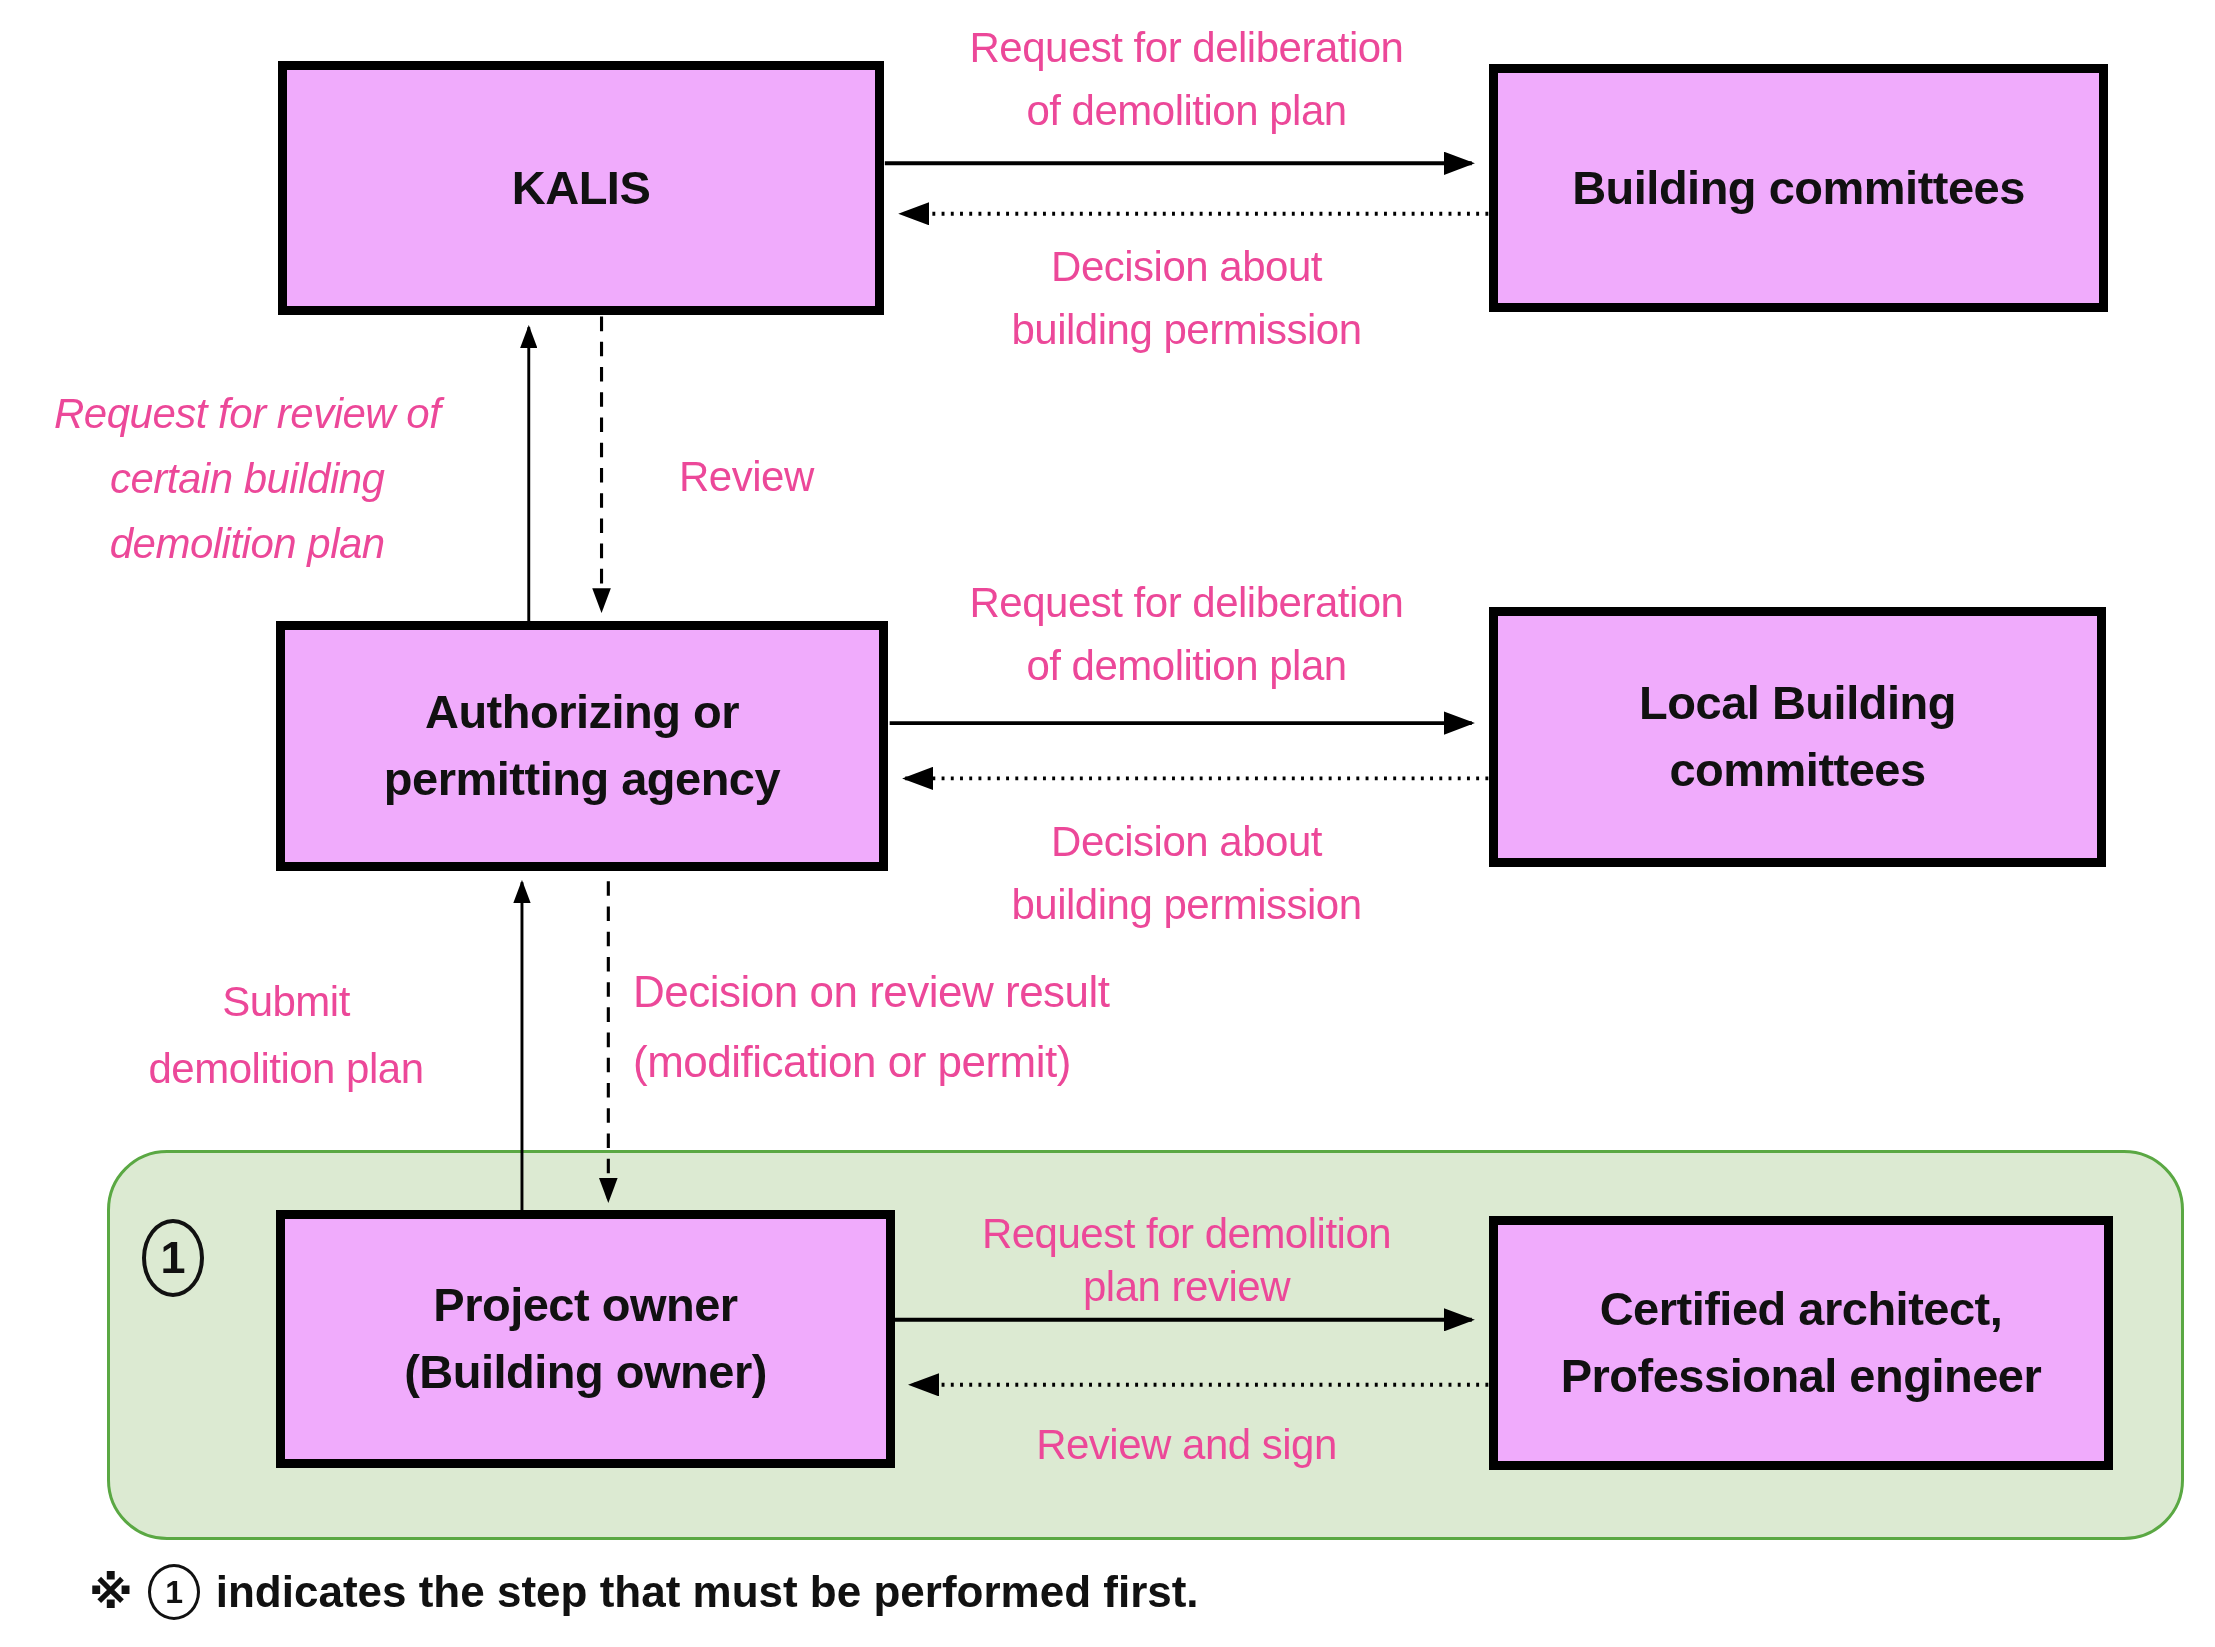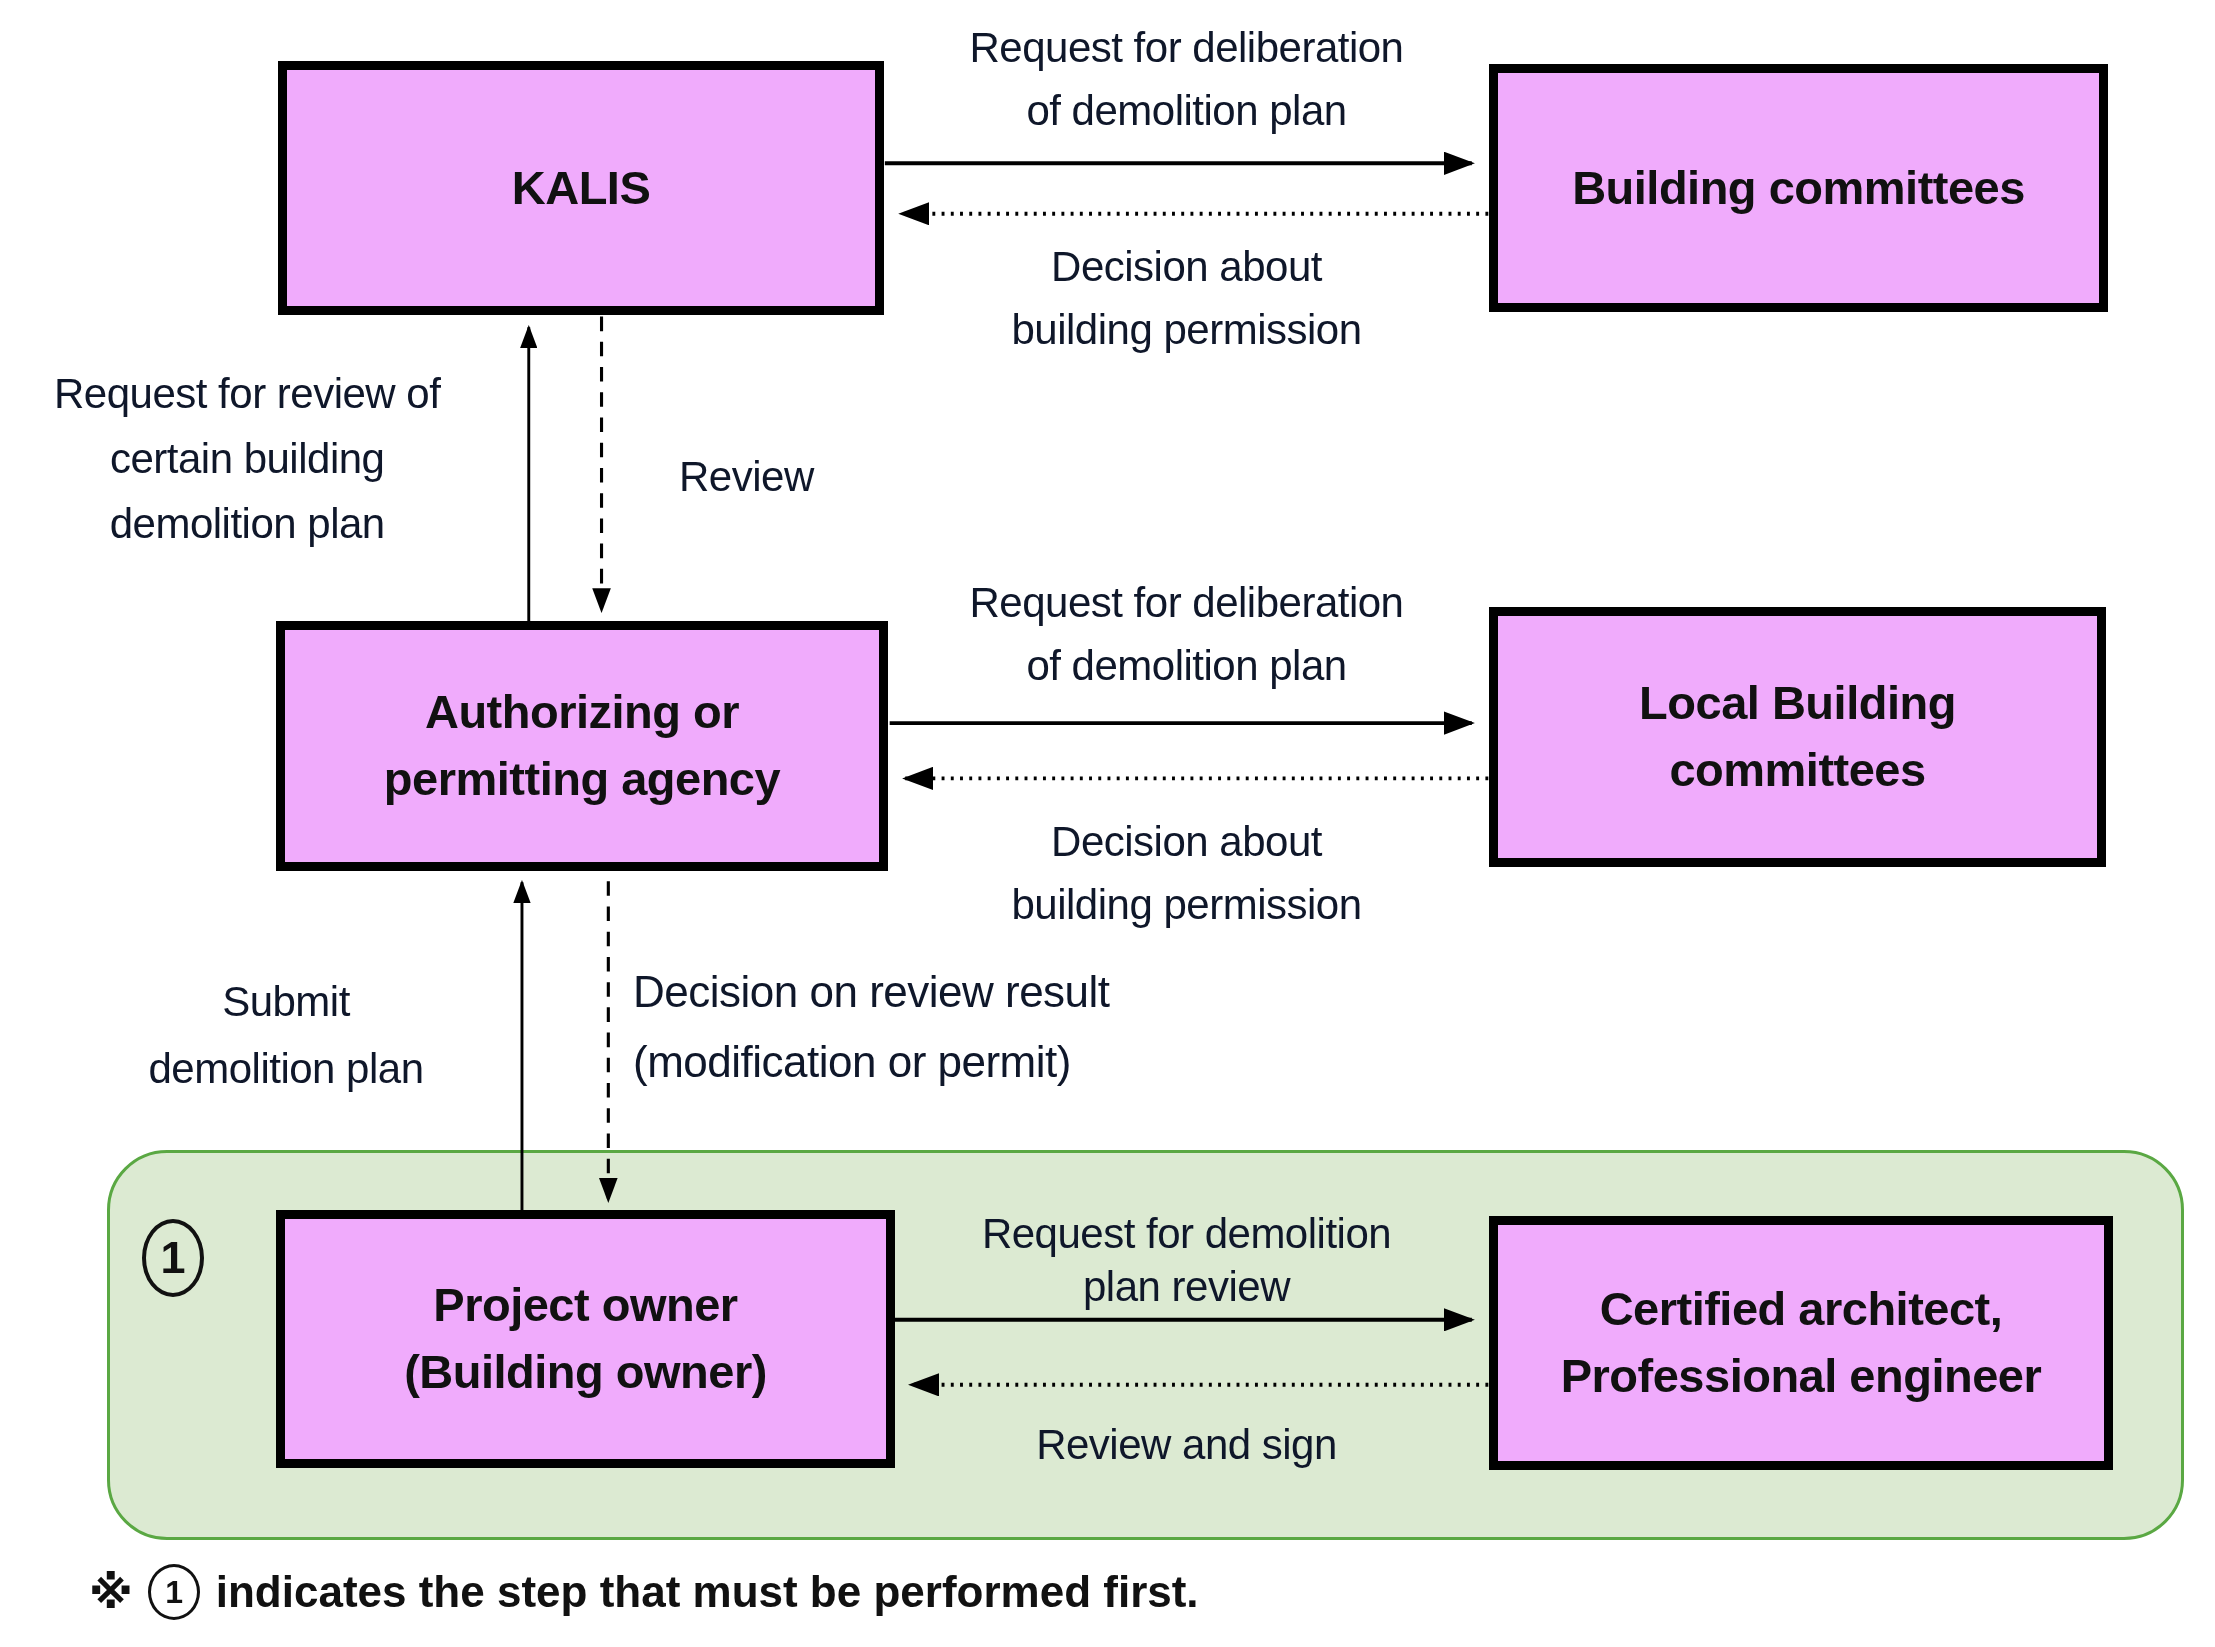--- a/index.html
+++ b/index.html
@@ -23,26 +23,26 @@
     font-weight:700;font-size:47px;line-height:1.42;white-space:pre-line;letter-spacing:-0.5px;
   }
   #node-kalis{left:278px;top:61px;width:606px;height:254px;}
   #node-building-committees{left:1489px;top:64px;width:619px;height:248px;}
   #node-authorizing-agency{left:276px;top:621px;width:612px;height:250px;}
   #node-local-building-committees{left:1489px;top:607px;width:617px;height:260px;}
   #node-project-owner{left:276px;top:1210px;width:619px;height:258px;}
   #node-certified-architect{left:1489px;top:1216px;width:624px;height:254px;}
   
   .edge-label{
-    position:absolute;z-index:3;font-size:42px;line-height:1.5;color:#0f172a;
+    position:absolute;z-index:3;font-size:42px;line-height:1.5;color:#ec4899;
     text-align:center;white-space:pre-line;letter-spacing:-0.5px;
   }
   #lbl-r1-request{left:847px;top:15.5px;width:679px;}
   #lbl-r1-decision{left:847px;top:235px;width:679px;}
-  #lbl-left-request{left:9.7px;top:361px;width:475px;line-height:1.55;}
+  #lbl-left-request{left:9.7px;top:381px;width:475px;line-height:1.55;font-style:italic;}
   #lbl-review{left:679px;top:445px;white-space:nowrap;}
   #lbl-r2-request{left:847px;top:571px;width:679px;}
   #lbl-r2-decision{left:847px;top:810px;width:679px;}
   #lbl-submit{left:53px;top:968px;width:466px;line-height:1.6;}
   #lbl-decision-result{left:633px;top:957px;width:699px;text-align:left;line-height:1.6;font-size:44px;}
   #lbl-r3-request{left:847px;top:1207px;width:679px;line-height:1.27;}
   #lbl-r3-review{left:847px;top:1413px;width:679px;}
   
   #step-badge{
     position:absolute;left:142px;top:1219px;width:62px;height:78px;z-index:3;

